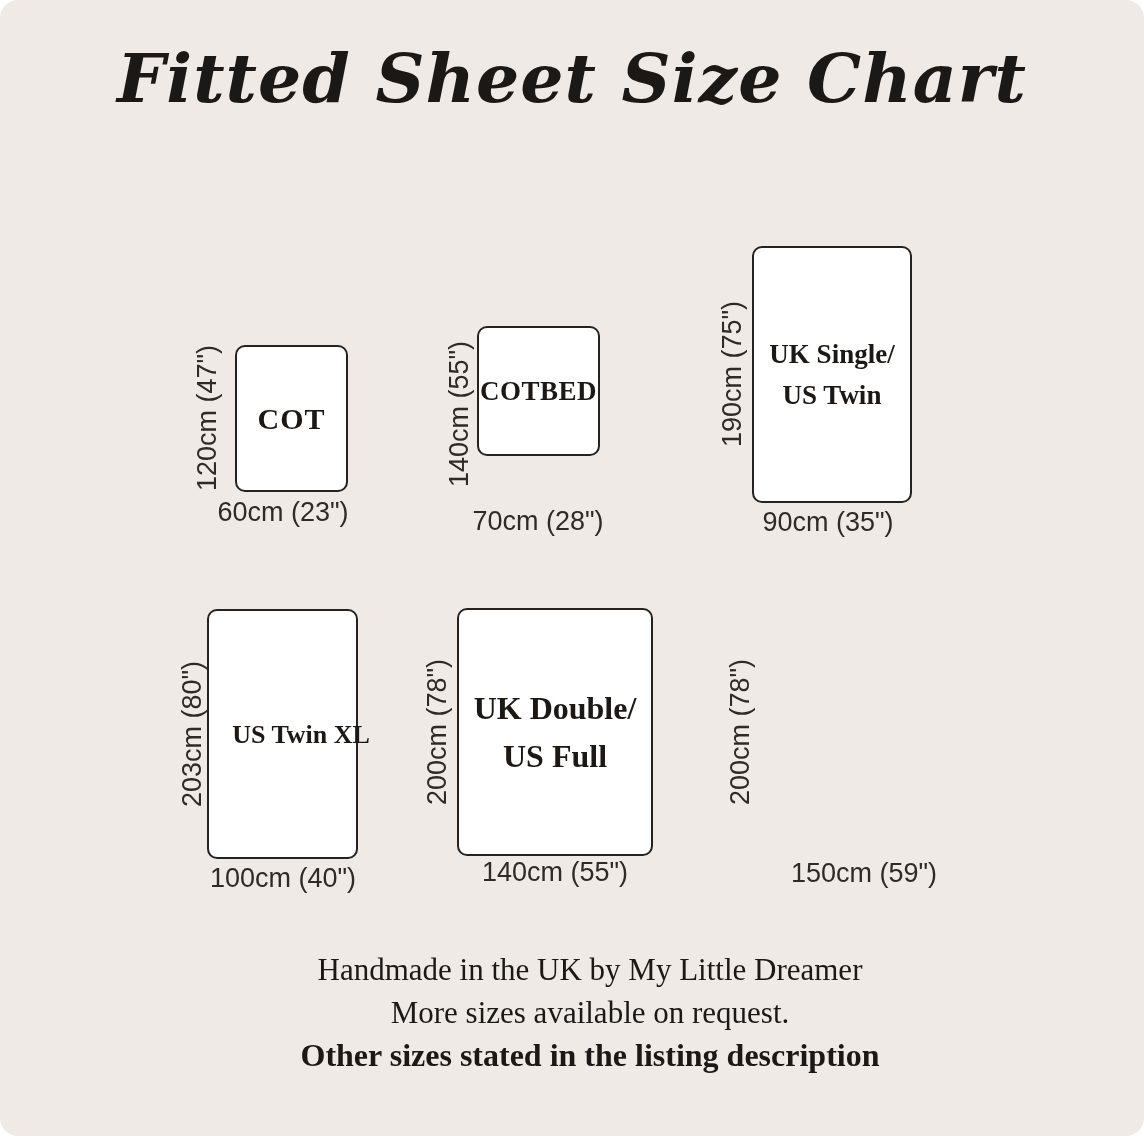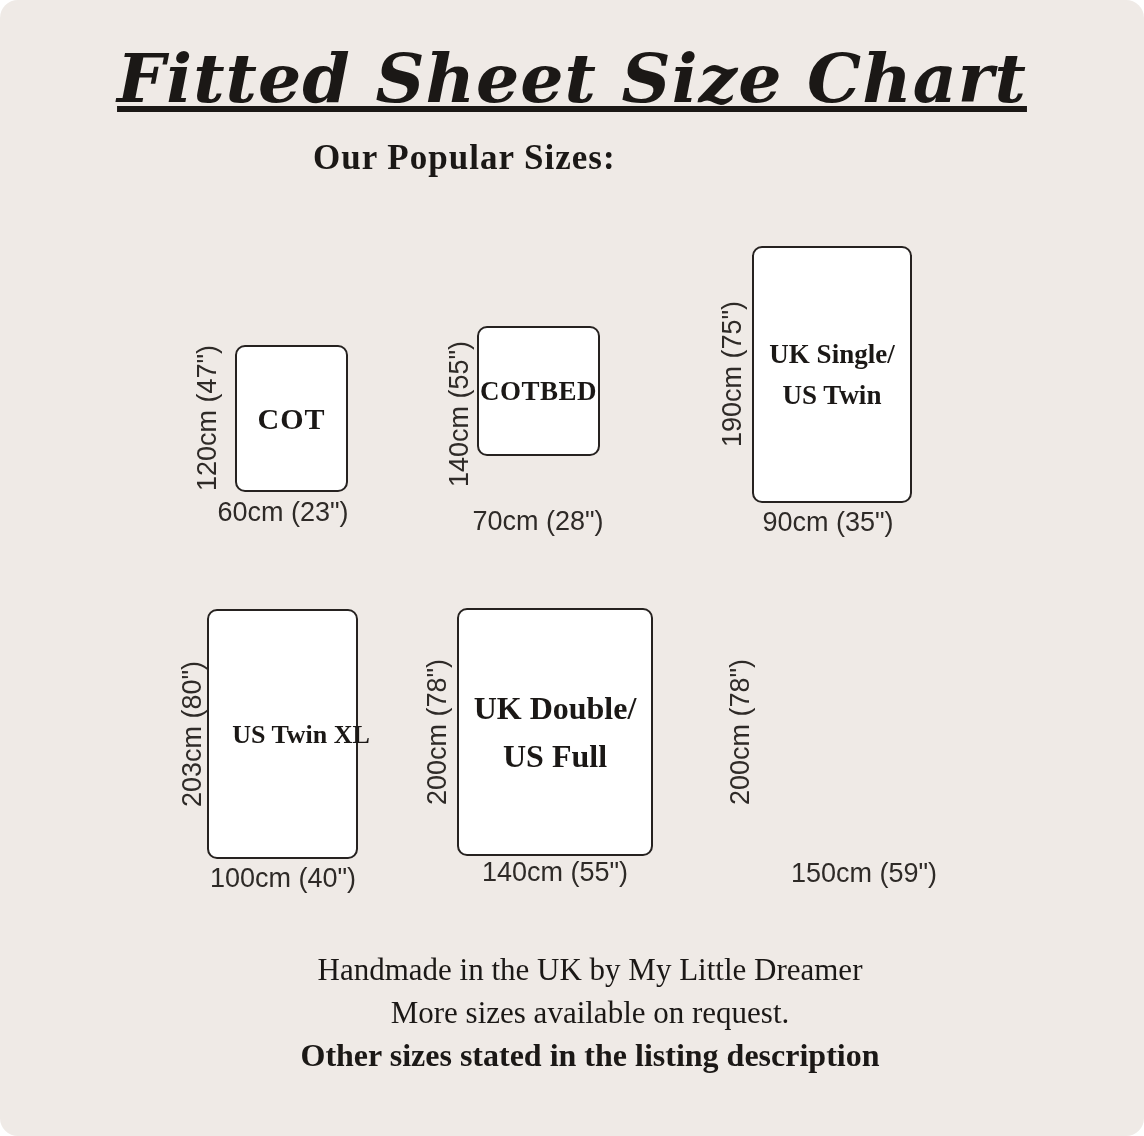--- a/index.html
+++ b/index.html
@@ -18,21 +18,20 @@
   #title {
     position: absolute;
     left: 0; top: 38px; width: 1144px;
     text-align: center;
     font-family: "DejaVu Serif", serif;
     font-style: italic;
     font-weight: 700;
     font-size: 68px;
     letter-spacing: 1px;
     white-space: nowrap;
-    text-decoration: underline;
   }
   #subtitle {
     position: absolute;
     left: 313px; top: 138px;
     font-family: "Liberation Serif", serif;
     font-weight: 700;
     font-size: 35px;
     letter-spacing: 1px;
     white-space: nowrap;
   }
@@ -116,21 +115,20 @@
     line-height: 43px;
   }
   #footer .bold-line { font-weight: 700; font-size: 32px; }
 </style>
 </head>
 <body>
 
 <div id="page">
 
   <div id="title">Fitted Sheet Size Chart</div>
-  <div id="subtitle">Our Popular Sizes:</div>
 
   <div class="hlabel" id="h-cot">120cm (47")</div>
   <div class="rect" id="rect-cot">
     <div class="sheet-name">COT</div>
   </div>
   <div class="wlabel" id="w-cot">60cm (23")</div>
 
   <div class="hlabel" id="h-cotbed">140cm (55")</div>
   <div class="rect" id="rect-cotbed">
     <div class="sheet-name">COTBED</div>

